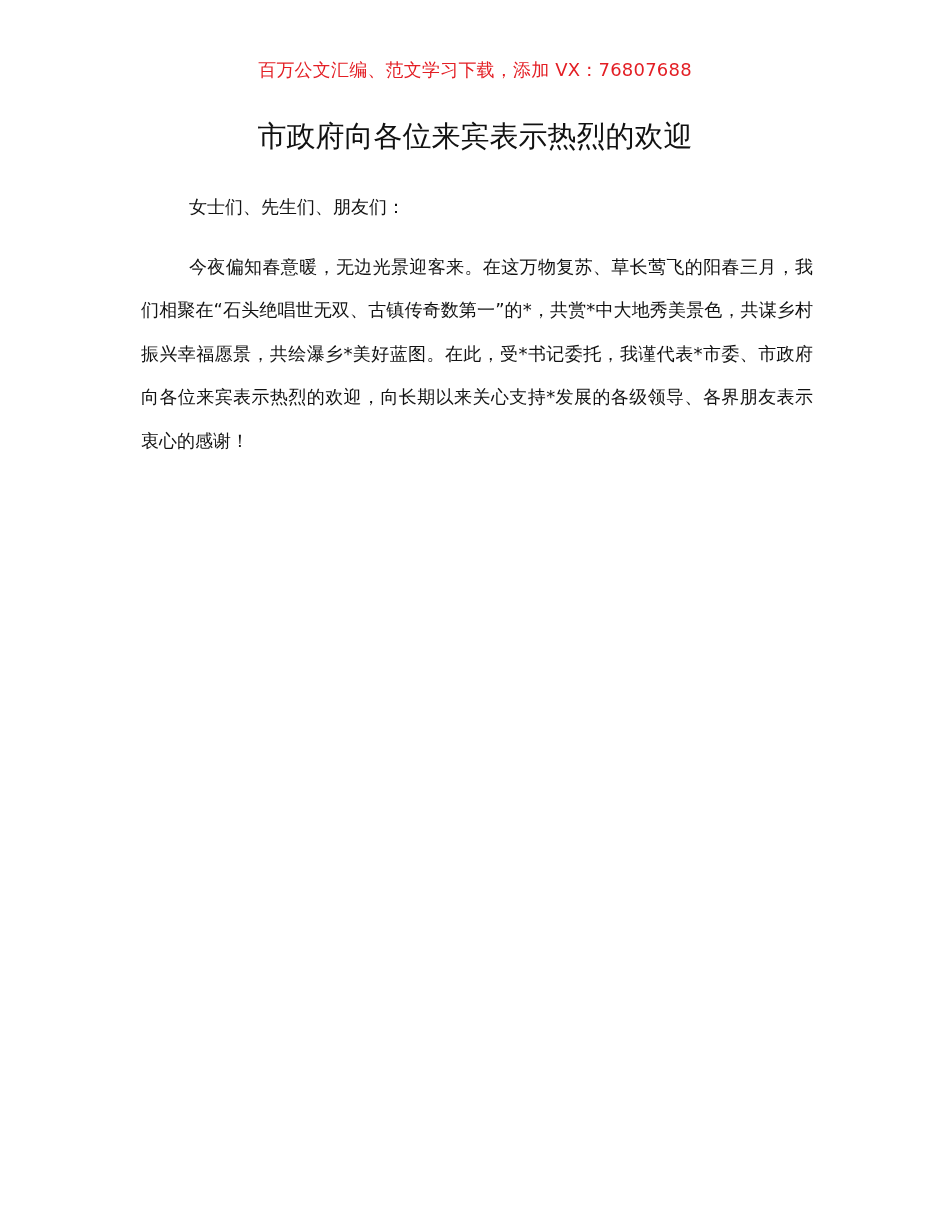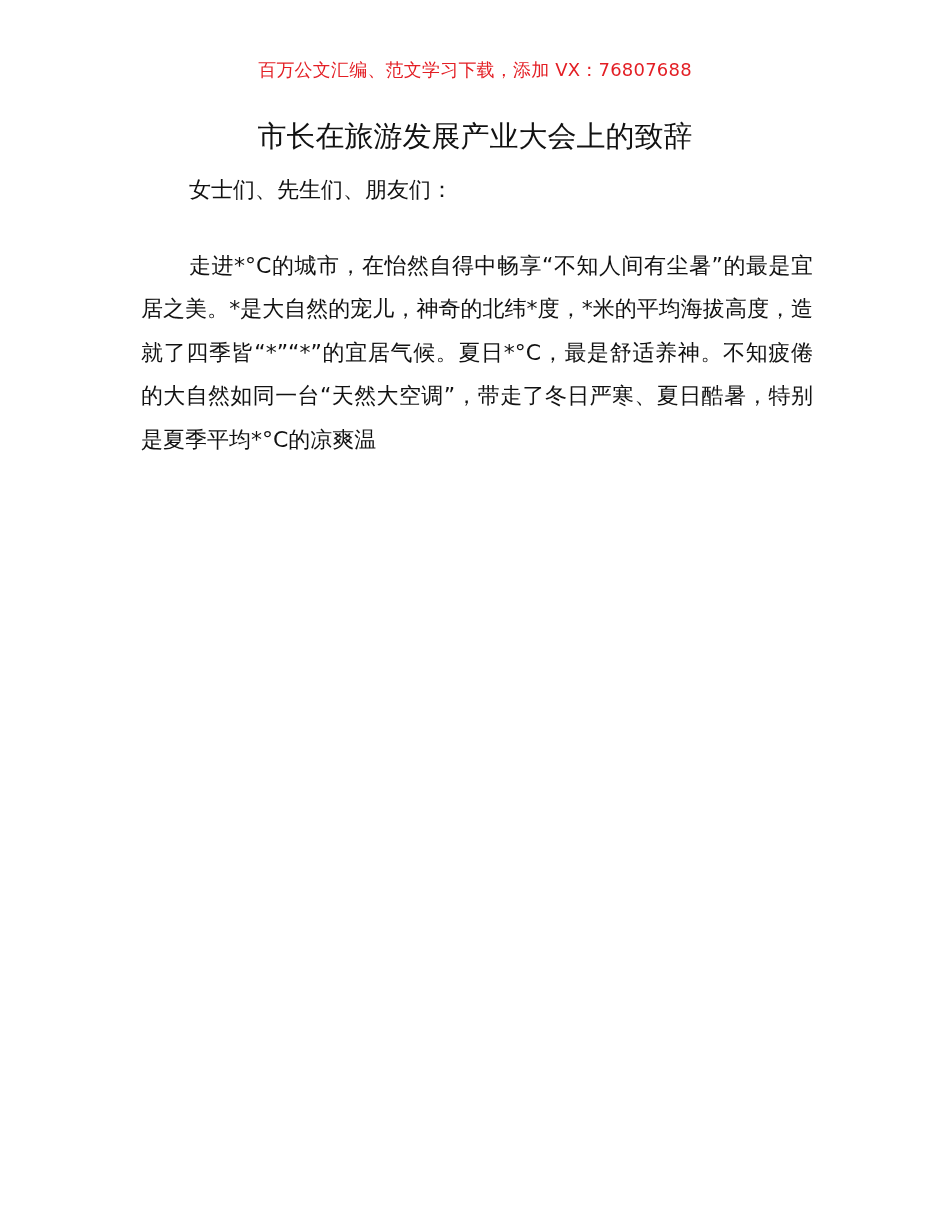--- a/index.html
+++ b/index.html
@@ -39,44 +39,44 @@
     top: 114px;
     text-align: center;
     font-size: 29px;
     line-height: 44px;
     color: #111111;
   }
   .body-text {
     position: absolute;
     left: 141px;
     width: 672px;
-    top: 168px;
-    font-size: 22px;
+    top: 185px;
+    font-size: 18px;
     line-height: 43.5px;
   }
   .body-text p {
     margin: 0 0 0 0;
     text-align: justify;
     text-justify: inter-ideograph;
   }
   .body-text p.indent { text-indent: 48px; }
   .body-text p.indent-sm { text-indent: 48px; }
   .gap { height: 8px; }
 </style>
 </head>
 <body>
 
 <div class="page">
 
   <div class="watermark" style="color:#e31e24;">百万公文汇编、范文学习下载，添加 VX：76807688</div>
 
-  <div class="doc-title">市长在旅游发展产业大会上的致辞</div>
+  <div class="doc-title">市政府向各位来宾表示热烈的欢迎</div>
 
   <div class="body-text">
     <p class="indent-sm">女士们、先生们、朋友们：</p>
     <div class="gap"></div>
     <div class="gap"></div>
+    <p class="indent">今夜偏知春意暖，无边光景迎客来。在这万物复苏、草长莺飞的阳春三月，我们相聚在“石头绝唱世无双、古镇传奇数第一”的*，共赏*中大地秀美景色，共谋乡村振兴幸福愿景，共绘瀑乡*美好蓝图。在此，受*书记委托，我谨代表*市委、市政府向各位来宾表示热烈的欢迎，向长期以来关心支持*发展的各级领导、各界朋友表示衷心的感谢！</p>
     <div class="gap"></div>
     <div class="gap"></div>
-    <p class="indent">走进*°C的城市，在怡然自得中畅享“不知人间有尘暑”的最是宜居之美。*是大自然的宠儿，神奇的北纬*度，*米的平均海拔高度，造就了四季皆“*”“*”的宜居气候。夏日*°C，最是舒适养神。不知疲倦的大自然如同一台“天然大空调”，带走了冬日严寒、夏日酷暑，特别是夏季平均*°C的凉爽温</p>
   </div>
 
 </div>
 
 </body></html>

